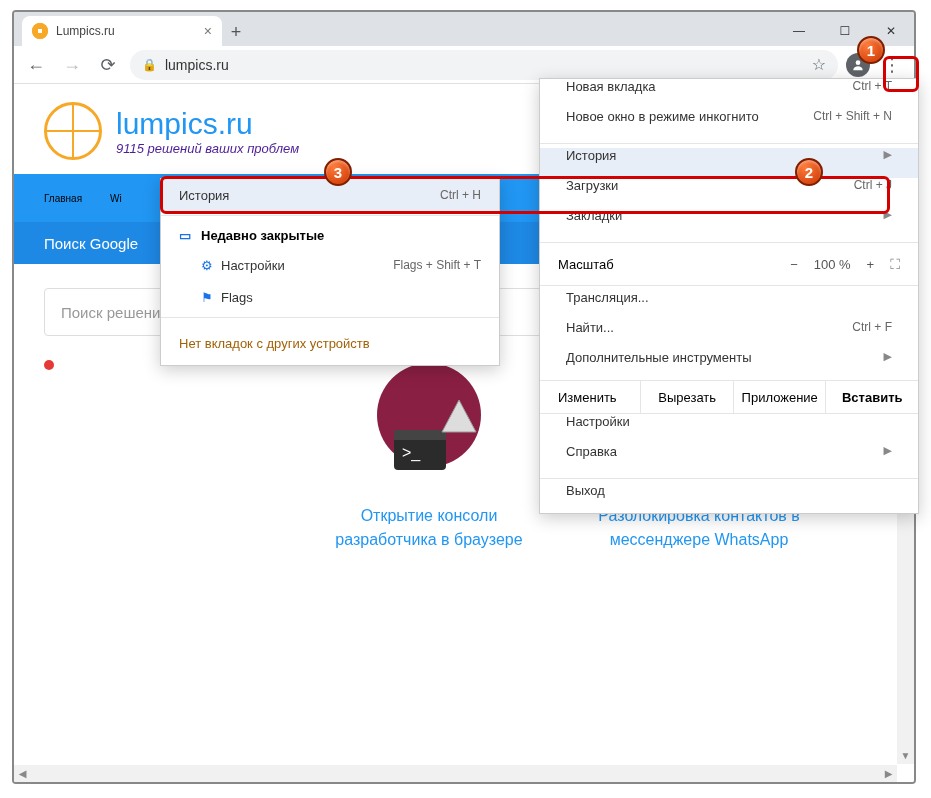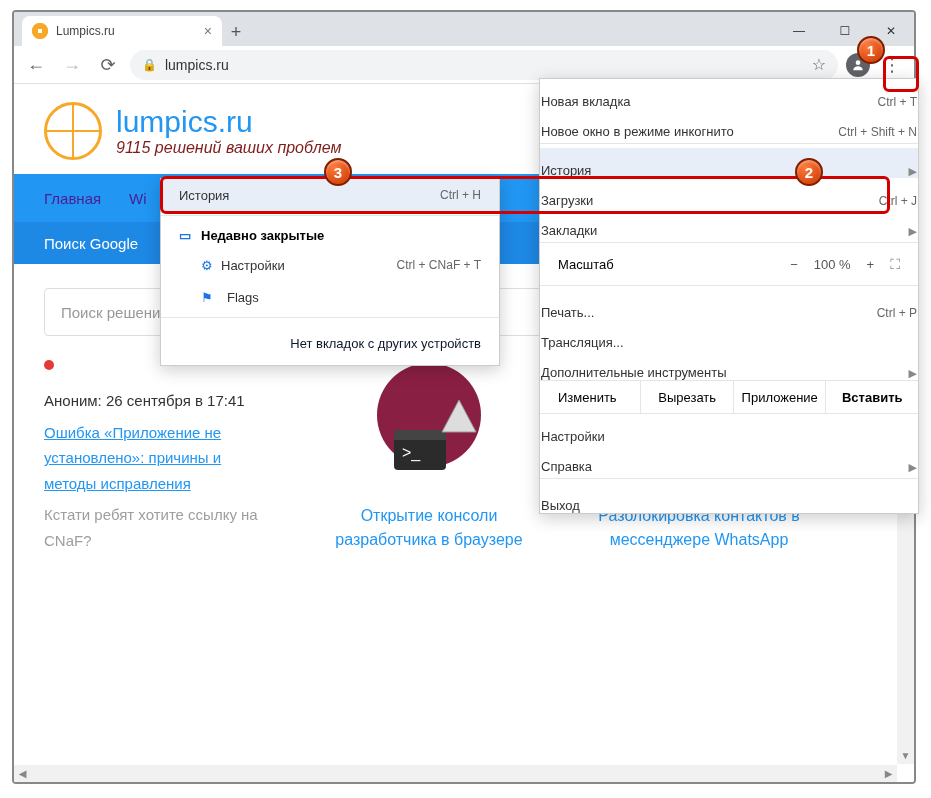--- a/index.html
+++ b/index.html
@@ -28,62 +28,62 @@
 .menu-btn { width: 28px; height: 28px; display: flex; align-items: center; justify-content: center; color: #5f6368; font-size: 18px; cursor: pointer; }
 
 .content { position: relative; height: calc(100% - 72px); overflow: hidden; background: #fff; }
 .site-header { padding: 18px 30px 14px; display: flex; align-items: center; gap: 14px; }
 .site-logo { width: 58px; height: 58px; border-radius: 50%; border: 3px solid #f7a826; position: relative; background: #fff; }
 .site-logo::before, .site-logo::after { content: ""; position: absolute; background: #f7a826; }
 .site-logo::before { width: 2px; height: 52px; left: 50%; top: 0; transform: translateX(-50%); }
 .site-logo::after { width: 52px; height: 2px; top: 50%; left: 0; transform: translateY(-50%); }
 .site-title-block { display: flex; flex-direction: column; }
 .site-title { font-size: 30px; color: #2196f3; font-weight: 400; }
-.site-subtitle { font-size: 16px; color: #7f1d1d; font-style: italic; }
+.site-subtitle { font-size: 13px; color: #4c1d95; font-style: italic; }
 
 .nav-bar { background: #2196f3; height: 48px; display: flex; align-items: center; padding: 0 30px; }
-.nav-item { color: #4c1d95; font-size: 15px; margin-right: 28px; cursor: pointer; }
+.nav-item { color: #000000; font-size: 10px; margin-right: 28px; cursor: pointer; }
 .google-bar { background: #1e88e5; height: 42px; display: flex; align-items: center; padding: 0 30px; color: #fff; font-size: 15px; }
 
 .search-box { margin: 24px 30px; border: 1px solid #ddd; border-radius: 4px; height: 48px; display: flex; align-items: center; padding: 0 16px; color: #999; font-size: 15px; }
 
 .main-grid { display: flex; padding: 0 30px; gap: 50px; }
 .sidebar { width: 230px; }
 .sidebar-title { font-size: 22px; color: #616161; margin-bottom: 18px; display: flex; align-items: center; gap: 10px; }
 .red-dot { width: 10px; height: 10px; background: #e53935; border-radius: 50%; display: inline-block; }
 .sidebar-text { font-size: 15px; color: #333; line-height: 1.7; }
 .sidebar-link { color: #2196f3; text-decoration: underline; }
 .sidebar-muted { color: #9e9e9e; }
 
 .cards { flex: 1; display: flex; gap: 60px; }
 .card { width: 210px; text-align: center; }
 .card-icon { width: 130px; height: 130px; margin: 0 auto 14px; display: flex; align-items: center; justify-content: center; }
 .card-title { color: #2196f3; font-size: 16px; line-height: 1.5; }
 
 
 .main-menu { position: absolute; right: 12px; top: 78px; width: 380px; background: #fff; border: 1px solid #ccc; box-shadow: 0 4px 16px rgba(0,0,0,.2); z-index: 50; }
-.menu-item { height: 30px; display: flex; align-items: flex-end; padding: 0 1px; font-size: 13px; color: #333; cursor: pointer; }
+.menu-item { height: 30px; display: flex; align-items: flex-start; padding: 0 26px; font-size: 13px; color: #333; cursor: pointer; }
 .menu-item.hover { background: #e8eef7; }
 .menu-shortcut { margin-left: auto; color: #666; font-size: 12px; }
 .menu-arrow { margin-left: auto; color: #888; font-size: 11px; }
 .menu-sep { height: 1px; background: #e5e5e5; margin: 4px 0; }
 .zoom-row { height: 34px; display: flex; align-items: center; padding: 0 18px; font-size: 13px; }
 .zoom-ctrl { margin-left: auto; display: flex; align-items: center; gap: 16px; color: #555; }
 .fs-icon { font-size: 14px; color: #888; }
 .edit-row { height: 34px; display: flex; align-items: center; font-size: 13px; border-top: 1px solid #e5e5e5; border-bottom: 1px solid #e5e5e5; }
 .edit-row > div { flex: 1; text-align: left; border-right: 1px solid #e5e5e5; height: 100%; display: flex; align-items: center; justify-content: center; }
 .edit-row > div:first-child { flex: 0.9; justify-content: flex-start; padding-left: 18px; }
 .edit-row > div:last-child { border-right: none; font-weight: bold; }
 
 .submenu { position: absolute; left: 160px; top: 178px; width: 340px; background: #fff; border: 1px solid #ccc; box-shadow: 0 4px 16px rgba(0,0,0,.2); z-index: 60; }
 .sub-item { height: 32px; display: flex; align-items: center; padding: 0 18px; font-size: 13px; color: #333; cursor: pointer; }
 .sub-item.hover { background: #e8eef7; }
 .sub-heading { font-weight: 600; font-size: 13px; padding: 8px 18px 6px; display: flex; align-items: center; gap: 8px; }
 .sub-icon { color: #1a73e8; font-size: 13px; width: 14px; }
-.sub-footer { padding: 14px 18px; color: #0f172a; font-size: 13px; text-align: right; }
+.sub-footer { padding: 14px 18px; color: #a16207; font-size: 13px; }
 
 
 .callout { position: absolute; width: 28px; height: 28px; border-radius: 50%; background: radial-gradient(circle at 35% 30%, #ff7b3a, #c93400); border: 2px solid #801f00; color: #fff; font-weight: 700; display: flex; align-items: center; justify-content: center; font-size: 15px; z-index: 200; box-shadow: inset 0 2px 3px rgba(255,255,255,.4); }
 .highlight-box { position: absolute; border: 3px solid #d40000; border-radius: 6px; z-index: 150; pointer-events: none; }
 
 .scrollbar-v { position: absolute; right: 0; top: 72px; bottom: 18px; width: 17px; background: #f1f1f1; }
 .scrollbar-v .thumb { position: absolute; left: 2px; right: 2px; top: 18px; height: 110px; background: #c1c1c1; border-radius: 2px; }
 .scrollbar-v .arrow { position: absolute; left: 0; right: 0; height: 17px; display: flex; align-items: center; justify-content: center; font-size: 10px; color: #888; }
 .scrollbar-h { position: absolute; left: 0; right: 17px; bottom: 0; height: 17px; background: #f1f1f1; }
 .scrollbar-h .arrow { position: absolute; top: 0; bottom: 0; width: 17px; display: flex; align-items: center; justify-content: center; font-size: 10px; color: #888; }
@@ -143,25 +143,20 @@
     </div>
 
     <div class="search-box">
       <span>Поиск решения...</span>
     </div>
 
     <div class="main-grid">
       <div class="sidebar">
         <div class="sidebar-title">
           <span class="red-dot"></span>
-        </div>
-        <div class="sidebar-text">
-          <div style="margin-bottom:6px">Аноним: 26 сентября в 17:41</div>
-          <a class="sidebar-link">Ошибка «Приложение не установлено»: причины и методы исправления</a>
-          <div class="sidebar-muted" style="margin-top:6px">Кстати ребят хотите ссылку на CNaF?</div>
         </div>
       </div>
 
       <div class="cards">
         <div class="card">
           <div class="card-icon">
             <svg width="130" height="130" viewBox="0 0 130 130">
               <circle cx="65" cy="55" r="52" fill="#8a1f44"></circle>
               <circle cx="65" cy="55" r="52" fill="url(#g1)" opacity=".5"></circle>
               <rect x="30" y="70" width="52" height="40" rx="4" fill="#2b2b2b"></rect>
@@ -228,25 +223,25 @@
     <span>Масштаб</span>
     <div class="zoom-ctrl">
       <span>−</span>
       <span>100 %</span>
       <span>+</span>
       <span class="fs-icon">⛶</span>
     </div>
   </div>
   <div class="menu-sep"></div>
   <div class="menu-item">
-      <span>Печать...</span>
-      <span class="menu-shortcut">Ctrl + P</span>
-    </div>
-  <div class="menu-item">
       <span>Трансляция...</span>
+    </div>
+  <div class="menu-item">
+      <span>Найти...</span>
+      <span class="menu-shortcut">Ctrl + F</span>
     </div>
   <div class="menu-item">
       <span>Дополнительные инструменты</span>
       <span class="menu-arrow">▶</span>
     </div>
   <div class="edit-row">
     <div>Изменить</div>
     <div>Вырезать</div>
     <div>Приложение</div>
     <div>Вставить</div>
@@ -270,25 +265,25 @@
       <span class="menu-shortcut">Ctrl + H</span>
     </div>
   <div class="menu-sep"></div>
   <div class="sub-heading">
     <span class="sub-icon">▭</span>
     <span>Недавно закрытые</span>
   </div>
   <div class="sub-item" style="padding-left:40px">
     <span class="sub-icon">⚙</span>
     <span style="margin-left:6px">Настройки</span>
-    <span class="menu-shortcut">Ctrl + CNaF + T</span>
+    <span class="menu-shortcut">Flags + Shift + T</span>
   </div>
   <div class="sub-item" style="padding-left:40px">
     <span class="sub-icon">⚑</span>
-    <span style="margin-left:12px">Flags</span>
+    <span style="margin-left:6px">Flags</span>
   </div>
   <div class="menu-sep"></div>
   <div class="sub-footer">Нет вкладок с других устройств</div>
 </div>
 
 <div class="highlight-box" style="right:12px; top:56px; width:36px; height:36px;"></div>
 <div class="highlight-box" style="left:160px; top:176px; width:730px; height:38px;"></div>
 
 <div class="callout" style="right:46px; top:36px;">1</div>
 <div class="callout" style="right:108px; top:158px;">2</div>

